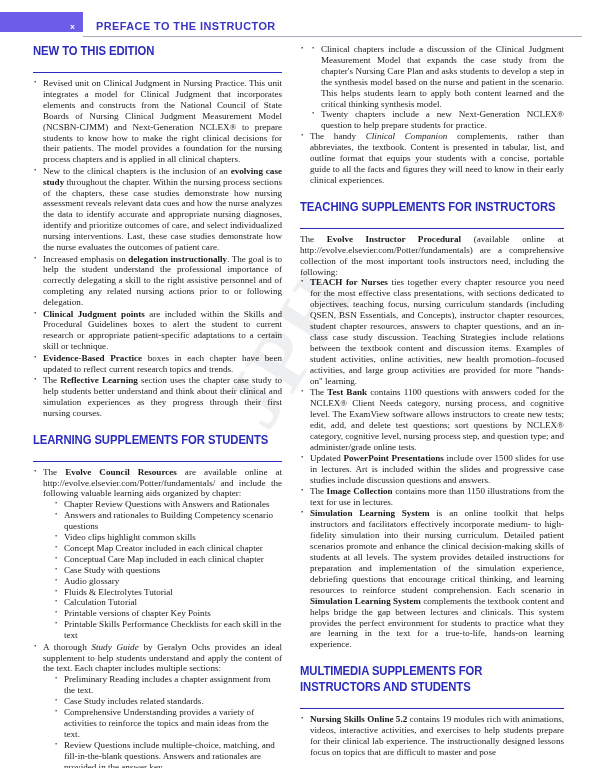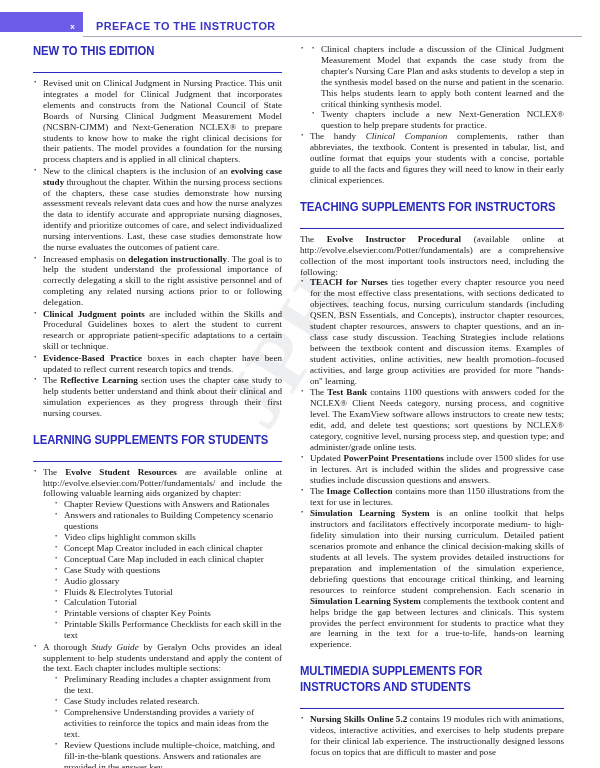--- a/index.html
+++ b/index.html
@@ -206,40 +206,40 @@
       <li><span><b>Evidence-Based Practice</b> boxes in each chapter have been updated to reflect current research topics and trends.</span></li>
       <li><span>The <b>Reflective Learning</b> section uses the chapter case study to help students better understand and think about their clinical and simulation experiences as they progress through their first nursing courses.</span></li>
     </ul>
 
     <div class="sec-wrap tight">
       <h2 class="sec">LEARNING SUPPLEMENTS FOR STUDENTS</h2>
     </div>
 
     <ul class="bl">
       <li>
-        <span>The <b>Evolve Student Resources</b> are available online at http://evolve.elsevier.com/Potter/fundamentals/ and include the following valuable learning aids organized by chapter:</span>
+        <span>The <b>Evolve Council Resources</b> are available online at http://evolve.elsevier.com/Potter/fundamentals/ and include the following valuable learning aids organized by chapter:</span>
         <ul class="bl2">
           <li><span>Chapter Review Questions with Answers and Rationales</span></li>
           <li><span>Answers and rationales to Building Competency scenario questions</span></li>
           <li><span>Video clips highlight common skills</span></li>
           <li><span>Concept Map Creator included in each clinical chapter</span></li>
           <li><span>Conceptual Care Map included in each clinical chapter</span></li>
           <li><span>Case Study with questions</span></li>
           <li><span>Audio glossary</span></li>
           <li><span>Fluids &amp; Electrolytes Tutorial</span></li>
           <li><span>Calculation Tutorial</span></li>
           <li><span>Printable versions of chapter Key Points</span></li>
           <li><span>Printable Skills Performance Checklists for each skill in the text</span></li>
         </ul>
       </li>
       <li>
         <span>A thorough <i>Study Guide</i> by Geralyn Ochs provides an ideal supplement to help students understand and apply the content of the text. Each chapter includes multiple sections:</span>
         <ul class="bl2">
           <li><span>Preliminary Reading includes a chapter assignment from the text.</span></li>
-          <li><span>Case Study includes related research.</span></li>
+          <li><span>Case Study includes related standards.</span></li>
           <li><span>Comprehensive Understanding provides a variety of activities to reinforce the topics and main ideas from the text.</span></li>
           <li><span>Review Questions include multiple-choice, matching, and fill-in-the-blank questions. Answers and rationales are provided in the answer key.</span></li>
         </ul>
       </li>
     </ul>
   </div>
 
   <div class="col col-right">
 
     <ul class="bl" style="padding-left:0">

